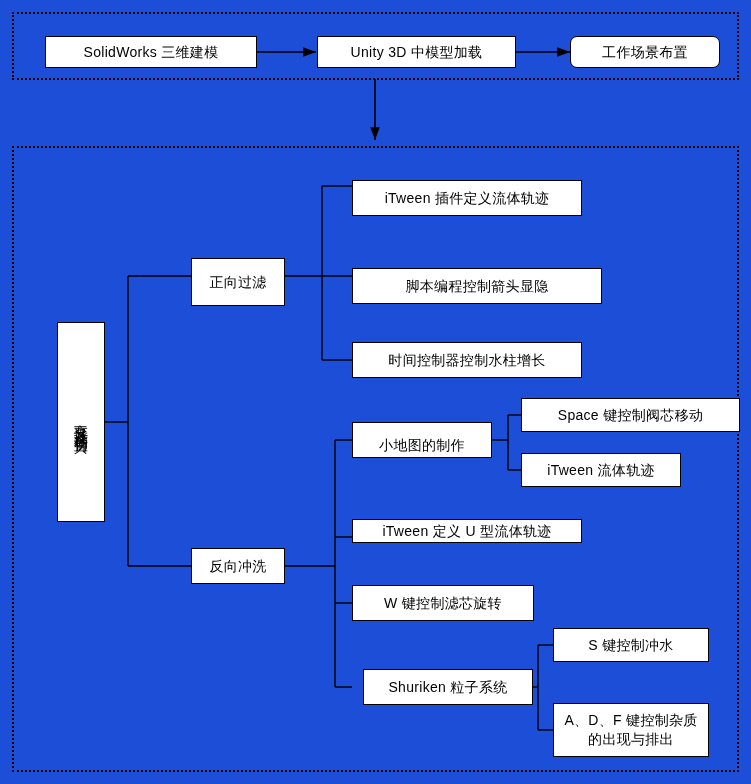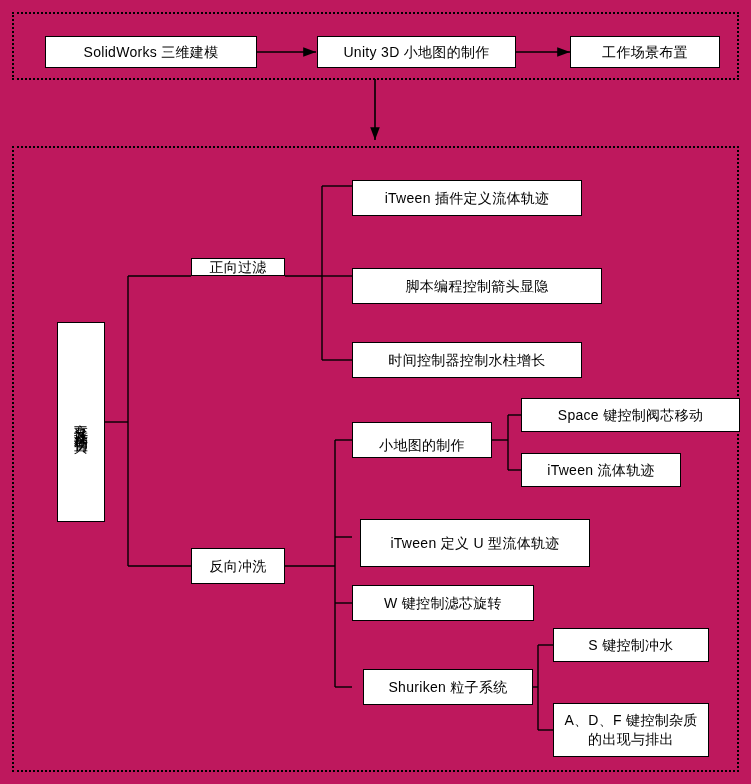--- a/index.html
+++ b/index.html
@@ -7,21 +7,21 @@
     padding: 0;
     background: #ffffff;
   }
   body {
     font-family: "Liberation Sans", "DejaVu Sans", sans-serif;
   }
   #canvas {
     position: relative;
     width: 751px;
     height: 784px;
-    background: #be185d;
+    background: #1d4ed8;
     overflow: hidden;
   }
   .svg-layer {
     position: absolute;
     left: 0;
     top: 0;
     width: 751px;
     height: 784px;
     pointer-events: none;
   }
@@ -100,34 +100,34 @@
     <line x1="538" y1="730" x2="553" y2="730" stroke="#000000" stroke-width="1.4"></line>
   </svg>
 
   <div class="group-box" style="left:12px; top:12px; width:727px; height:68px;"></div>
 
   <div class="node" style="left:45px; top:36px; width:212px; height:32px;">
     <span>SolidWorks 三维建模</span>
   </div>
 
   <div class="node" style="left:317px; top:36px; width:199px; height:32px;">
-    <span>Unity 3D 小地图的制作</span>
+    <span>Unity 3D 中模型加载</span>
   </div>
 
-  <div class="node" style="left:570px; top:36px; width:150px; height:32px;">
+  <div class="node" style="left:570px; top:36px; width:150px; height:32px;border-radius:7px;">
     <span>工作场景布置</span>
   </div>
 
   <div class="group-box" style="left:12px; top:146px; width:727px; height:626px;"></div>
 
   <div class="node vertical" style="left:57px; top:322px; width:48px; height:200px;">
     <span>交互设计及运动仿真</span>
   </div>
 
-  <div class="node" style="left:191px; top:258px; width:94px; height:18px;">
+  <div class="node" style="left:191px; top:258px; width:94px; height:48px;">
     <span>正向过滤</span>
   </div>
 
   <div class="node" style="left:352px; top:180px; width:230px; height:36px;">
     <span>iTween 插件定义流体轨迹</span>
   </div>
 
   <div class="node" style="left:352px; top:268px; width:250px; height:36px;">
     <span>脚本编程控制箭头显隐</span>
   </div>
@@ -145,21 +145,21 @@
   </div>
 
   <div class="node" style="left:521px; top:398px; width:219px; height:34px;">
     <span>Space 键控制阀芯移动</span>
   </div>
 
   <div class="node" style="left:521px; top:453px; width:160px; height:34px;">
     <span>iTween 流体轨迹</span>
   </div>
 
-  <div class="node" style="left:360px; top:519px; width:230px; height:48px;">
+  <div class="node" style="left:352px; top:519px; width:230px; height:24px;">
     <span>iTween 定义 U 型流体轨迹</span>
   </div>
 
   <div class="node" style="left:352px; top:585px; width:182px; height:36px;">
     <span>W 键控制滤芯旋转</span>
   </div>
 
   <div class="node" style="left:352px; top:669px; width:170px; height:36px;margin-left:11px;">
     <span>Shuriken 粒子系统</span>
   </div>

